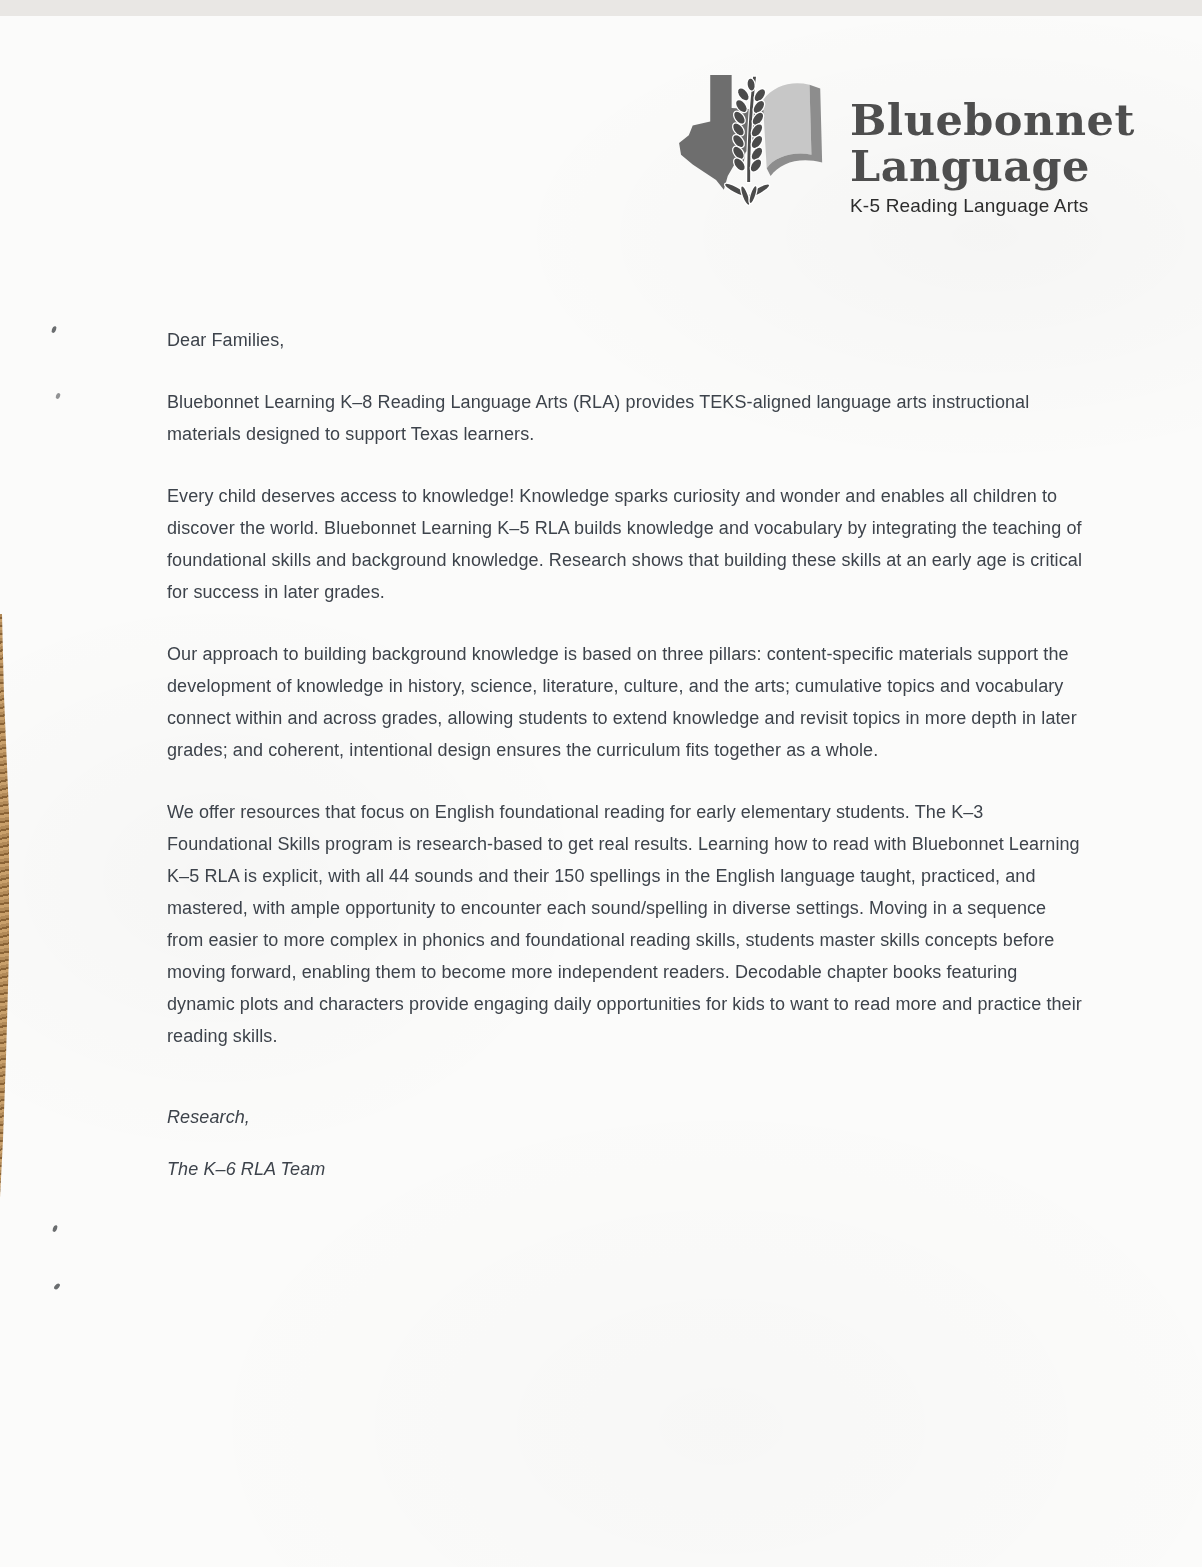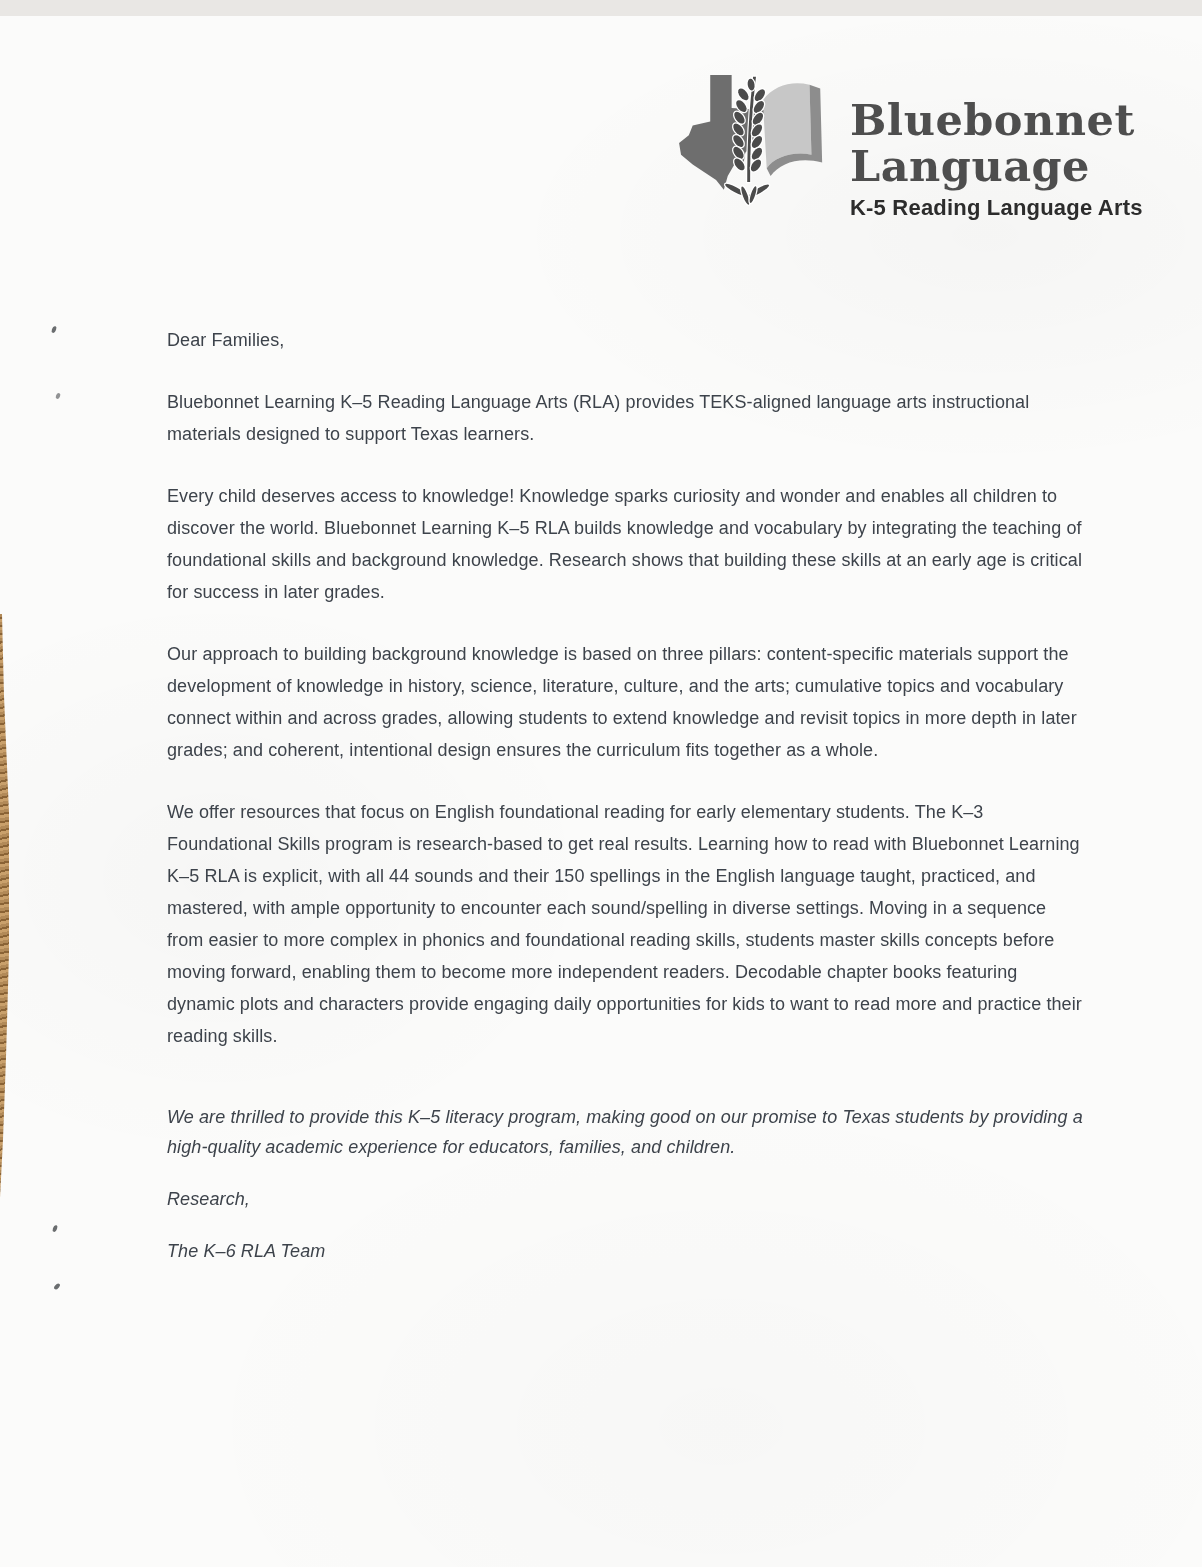--- a/index.html
+++ b/index.html
@@ -25,21 +25,21 @@
   .brand{position:absolute;left:676px;top:55px;display:flex;align-items:flex-start;}
   .brand-mark{width:158px;height:146px;flex:0 0 auto;}
   .brand-text{margin-left:16px;padding-top:26px;}
   .brand-title{
     font-family:"DejaVu Serif","Liberation Serif",serif;
     font-weight:700;font-size:43px;line-height:46px;
     color:var(--brand-title,#4e4e4e);letter-spacing:0.5px;
   }
   .brand-subtitle{
     margin-top:6px;
-    font-size:22px;font-weight:700;letter-spacing:0.2px;
+    font-size:19px;font-weight:400;letter-spacing:0.2px;
     color:var(--brand-subtitle,#2c2c2c);
   }
 
   
   .letter{
     position:absolute;left:167px;top:308px;width:920px;
     font-size:18px;line-height:32px;color:var(--text,#3d434b);
     letter-spacing:0.1px;
   }
   .letter p{margin:0 0 30px 0;}
@@ -111,24 +111,23 @@
       <div class="brand-title">
         <div>Bluebonnet</div>
         <div>Language</div>
       </div>
       <div class="brand-subtitle">K-5 Reading Language Arts</div>
     </div>
   </div>
 
   <div class="letter">
     <p>Dear Families,</p>
-    <p>Bluebonnet Learning K–5 Reading Language Arts (RLA) provides TEKS-aligned language arts instructional materials designed to support Texas learners.</p>
+    <p>Bluebonnet Learning K–8 Reading Language Arts (RLA) provides TEKS-aligned language arts instructional materials designed to support Texas learners.</p>
     <p>Every child deserves access to knowledge! Knowledge sparks curiosity and wonder and enables all children to discover the world. Bluebonnet Learning K–5 RLA builds knowledge and vocabulary by integrating the teaching of foundational skills and background knowledge. Research shows that building these skills at an early age is critical for success in later grades.</p>
     <p>Our approach to building background knowledge is based on three pillars: content-specific materials support the development of knowledge in history, science, literature, culture, and the arts; cumulative topics and vocabulary connect within and across grades, allowing students to extend knowledge and revisit topics in more depth in later grades; and coherent, intentional design ensures the curriculum fits together as a whole.</p>
     <p>We offer resources that focus on English foundational reading for early elementary students. The K–3 Foundational Skills program is research-based to get real results. Learning how to read with Bluebonnet Learning K–5 RLA is explicit, with all 44 sounds and their 150 spellings in the English language taught, practiced, and mastered, with ample opportunity to encounter each sound/spelling in diverse settings. Moving in a sequence from easier to more complex in phonics and foundational reading skills, students master skills concepts before moving forward, enabling them to become more independent readers. Decodable chapter books featuring dynamic plots and characters provide engaging daily opportunities for kids to want to read more and practice their reading skills.</p>
     <div class="closing-block">
-      <p>We are thrilled to provide this K–5 literacy program, making good on our promise to Texas students by providing a high-quality academic experience for educators, families, and children.</p>
       <p class="signoff">Research,</p>
       <p class="signature">The K–6 RLA Team</p>
     </div>
   </div>
 
 </div>
 
 </body></html>

